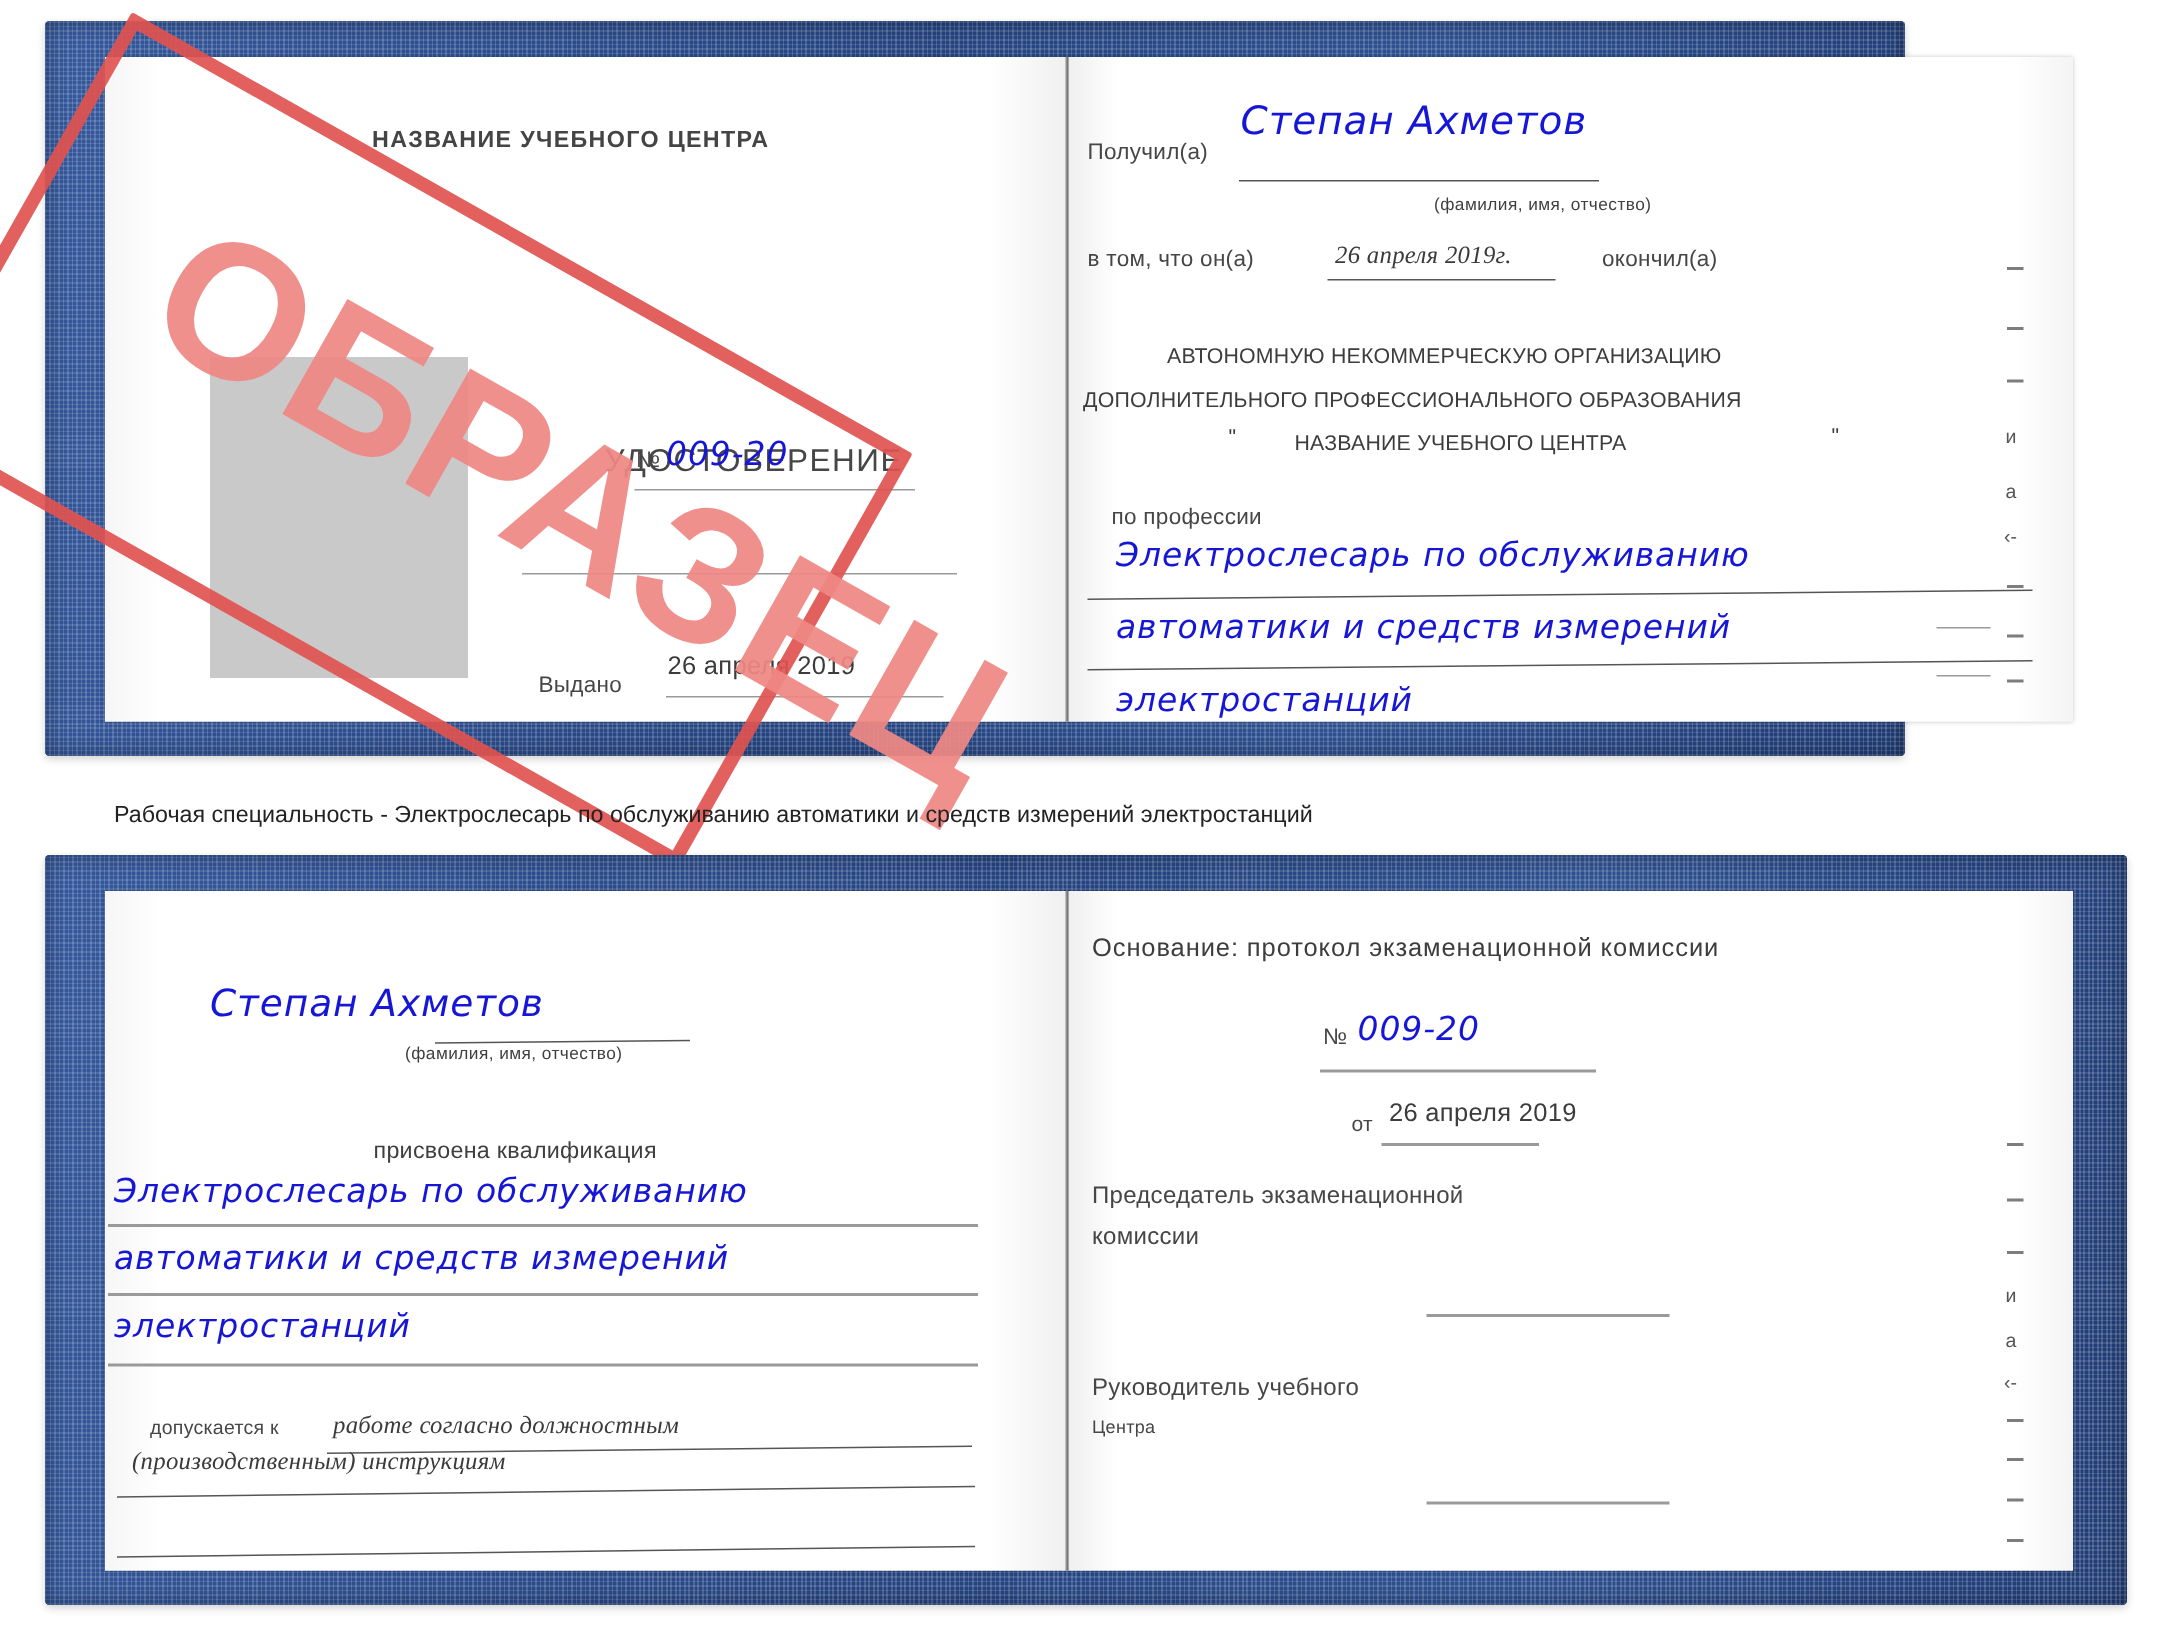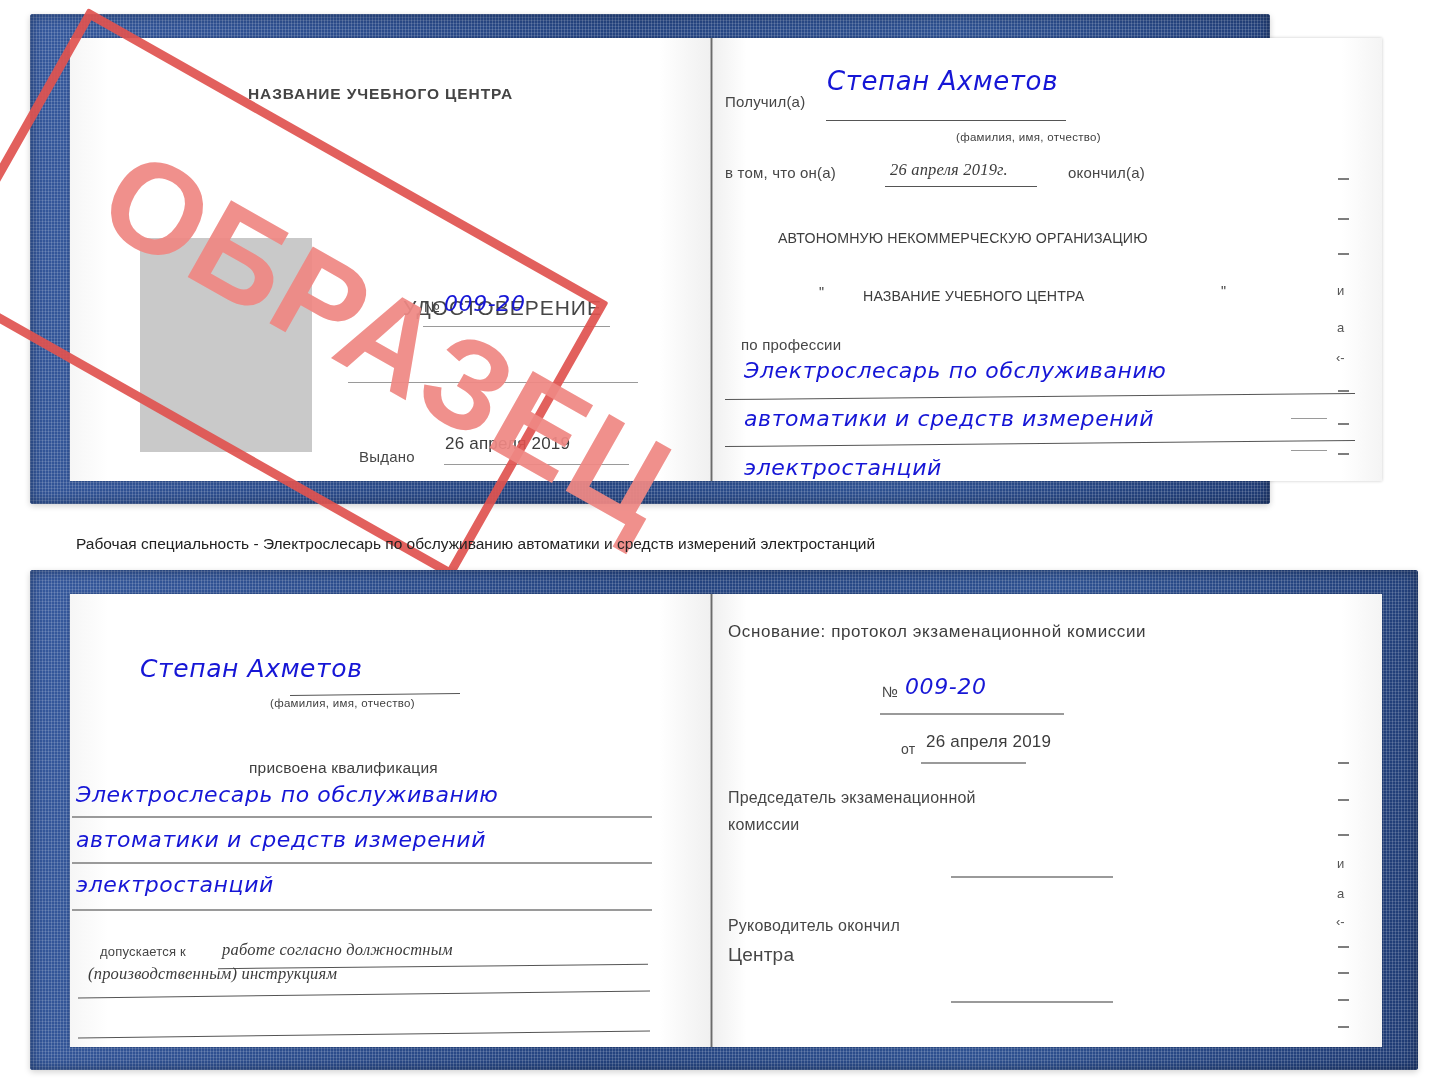--- a/index.html
+++ b/index.html
@@ -150,20 +150,21 @@
       <div class="t hand" style="left:114px;top:28px;font-size:26px;">Степан Ахметов</div>
       <div class="rule-d" style="left:113px;top:82px;width:240px;"></div>
       <div class="t lbl-sm" style="left:243px;top:93px;">(фамилия, имя, отчество)</div>
 
       <div class="t lbl" style="left:12px;top:126px;">в том, что он(а)</div>
       <div class="t typed-it" style="left:177px;top:122px;">26 апреля 2019г.</div>
       <div class="rule-d" style="left:172px;top:148px;width:152px;"></div>
       <div class="t lbl" style="left:355px;top:126px;">окончил(а)</div>
 
       <div class="t org" style="left:65px;top:192px;">АВТОНОМНУЮ НЕКОММЕРЧЕСКУЮ ОРГАНИЗАЦИЮ</div>
+      <div class="t org" style="left:9px;top:221px;">ДОПОЛНИТЕЛЬНОГО ПРОФЕССИОНАЛЬНОГО ОБРАЗОВАНИЯ</div>
       <div class="t org" style="left:106px;top:246px;">"</div>
       <div class="t org" style="left:150px;top:250px;">НАЗВАНИЕ УЧЕБНОГО ЦЕНТРА</div>
       <div class="t org" style="left:508px;top:245px;">"</div>
 
       <div class="t lbl" style="left:28px;top:298px;">по профессии</div>
 
       <div class="t hand" style="left:31px;top:320px;">Электрослесарь по обслуживанию</div>
       <div class="rule-d" style="left:12px;top:358px;width:630px;transform:rotate(-0.55deg);"></div>
 
       <div class="t hand" style="left:31px;top:368px;">автоматики и средств измерений</div>
@@ -234,22 +235,22 @@
       <div class="rule" style="left:167px;top:119px;width:184px;height:2px;"></div>
 
       <div class="t lbl" style="left:188px;top:147px;font-size:14px;">от</div>
       <div class="t" style="left:213px;top:138px;font-size:17px;color:#3c3c3c;">26 апреля 2019</div>
       <div class="rule" style="left:208px;top:168px;width:105px;height:2px;"></div>
 
       <div class="t lbl" style="left:15px;top:195px;font-size:16px;">Председатель экзаменационной</div>
       <div class="t lbl" style="left:15px;top:222px;font-size:16px;">комиссии</div>
       <div class="rule" style="left:238px;top:282px;width:162px;height:2px;"></div>
 
-      <div class="t lbl" style="left:15px;top:323px;font-size:16px;">Руководитель окончил</div>
-      <div class="t lbl" style="left:15px;top:350px;font-size:19px;">Центра</div>
+      <div class="t lbl" style="left:15px;top:323px;font-size:16px;">Руководитель учебного</div>
+      <div class="t lbl" style="left:15px;top:350px;font-size:12px;">Центра</div>
       <div class="rule" style="left:238px;top:407px;width:162px;height:2px;"></div>
 
       <div class="edge-dash" style="left:625px;top:168px;"></div>
       <div class="edge-dash" style="left:625px;top:205px;"></div>
       <div class="edge-dash" style="left:625px;top:240px;"></div>
       <div class="edge-ch" style="left:624px;top:262px;">и</div>
       <div class="edge-ch" style="left:624px;top:292px;">а</div>
       <div class="edge-ch" style="left:623px;top:320px;">‹-</div>
       <div class="edge-dash" style="left:625px;top:352px;"></div>
       <div class="edge-dash" style="left:625px;top:378px;"></div>

